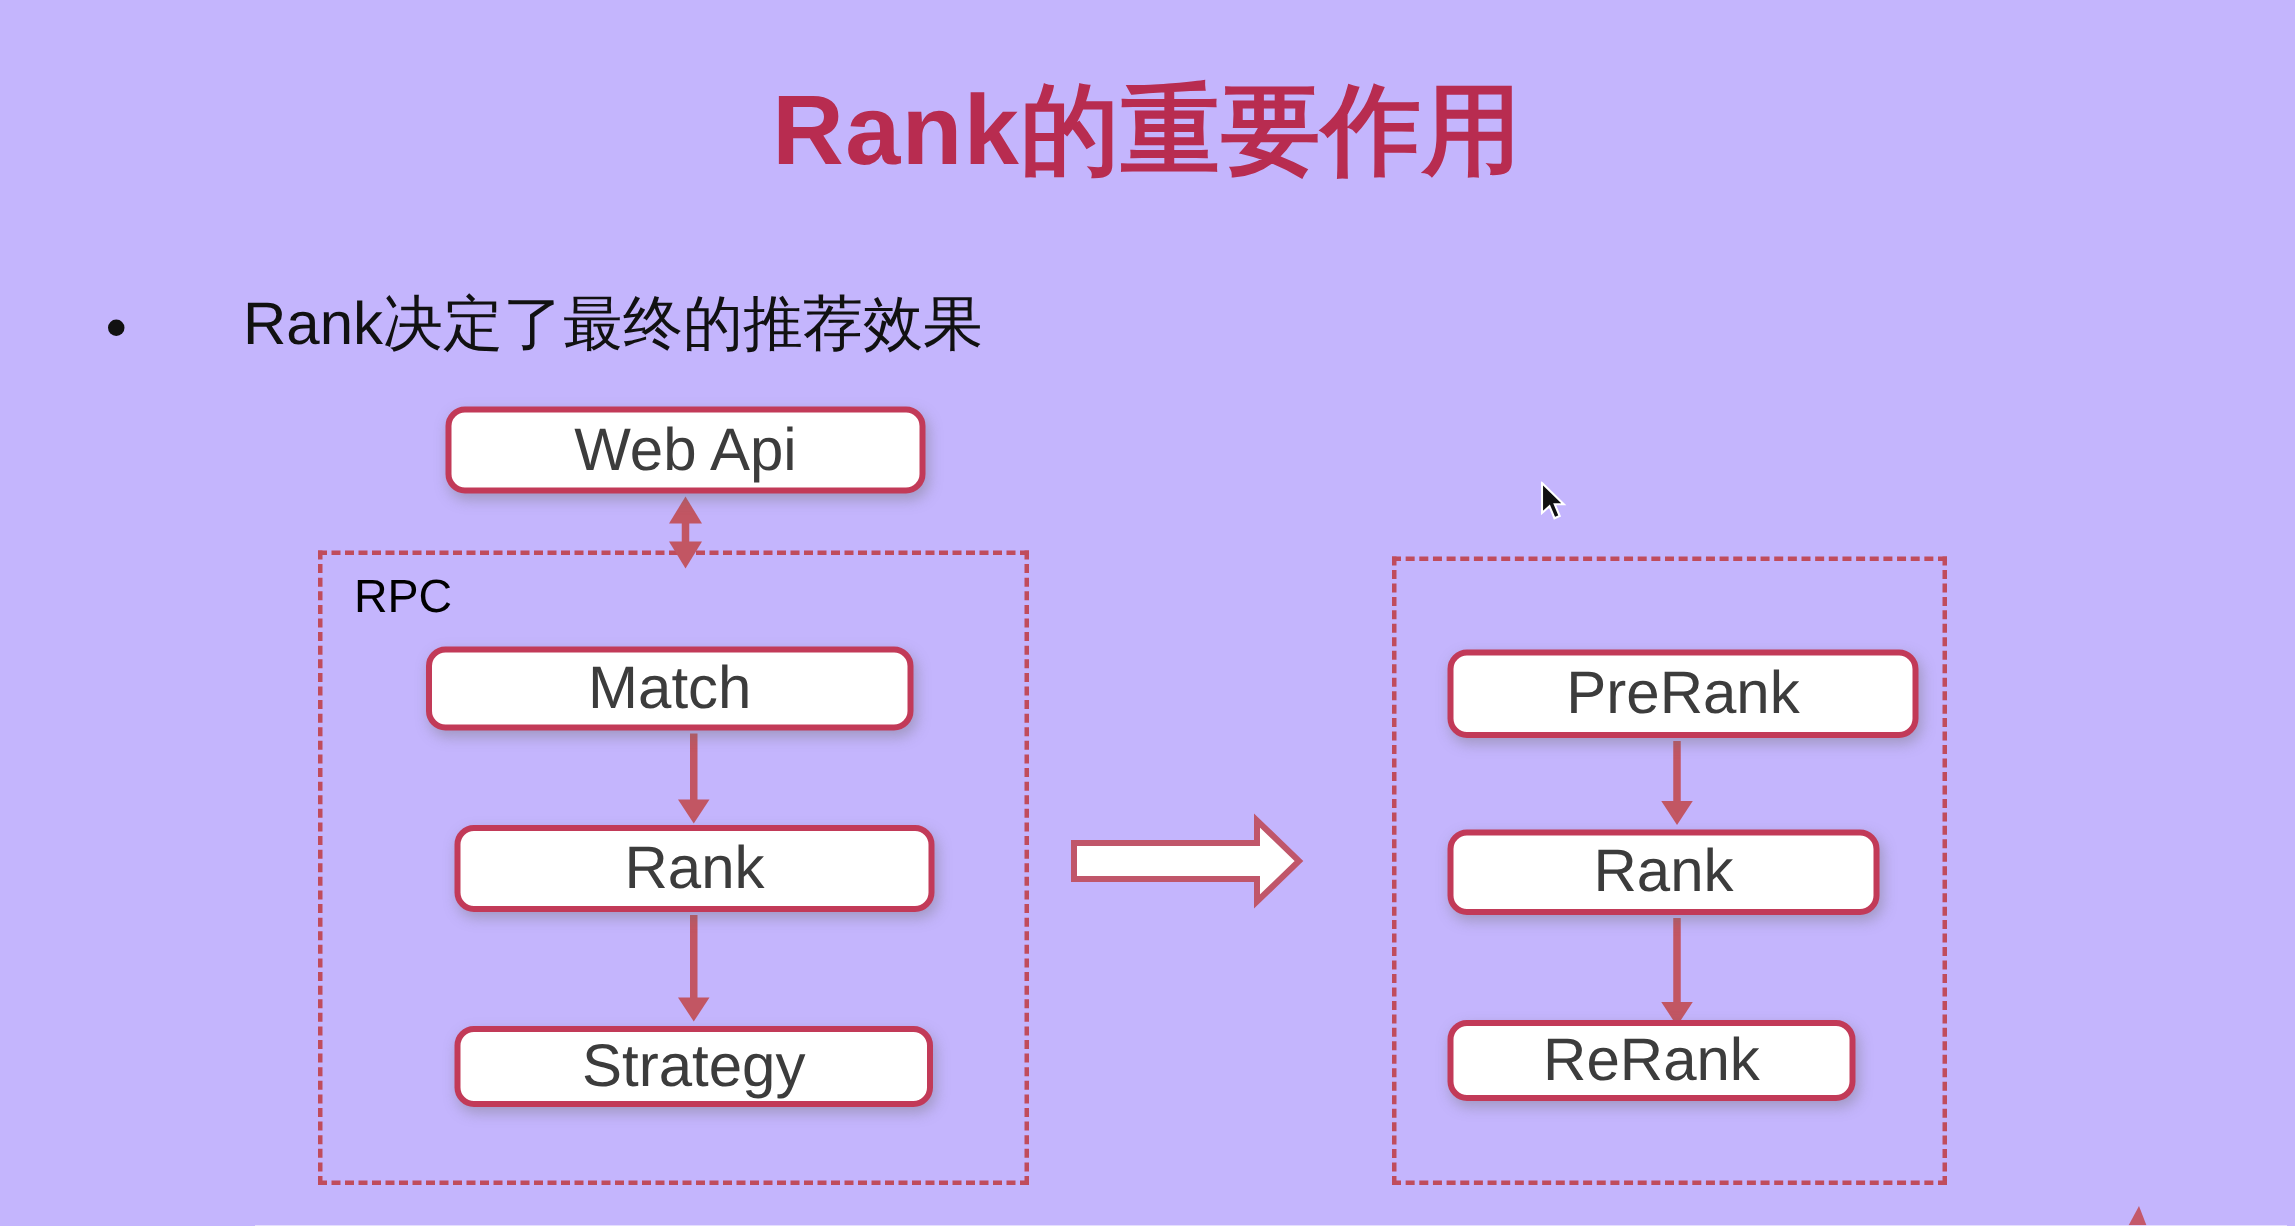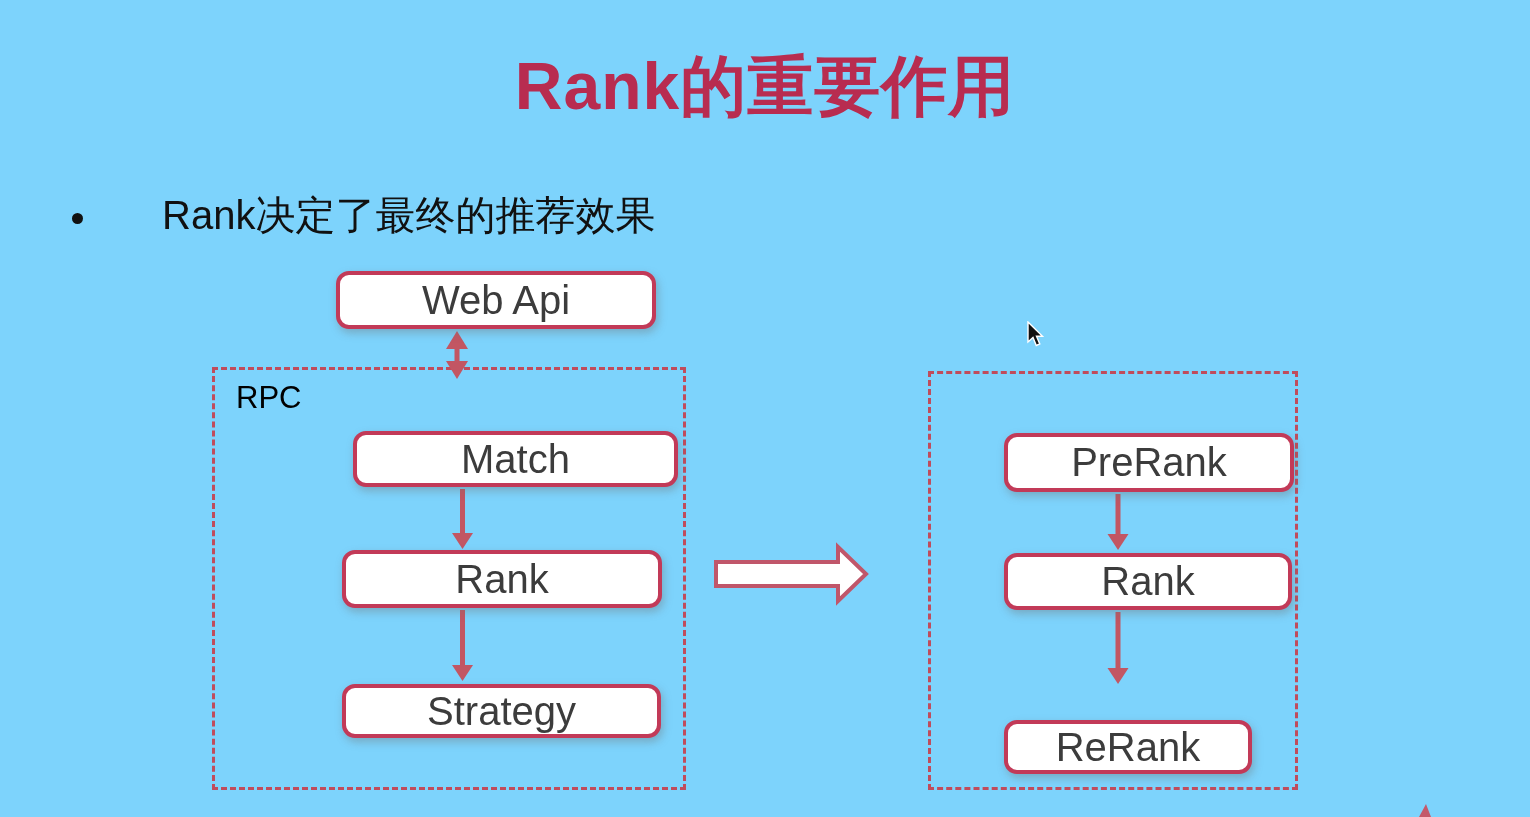--- a/index.html
+++ b/index.html
@@ -1,20 +1,20 @@
 <!DOCTYPE html>
 <html><head>
 <meta charset="utf-8">
 <style>
   html, body { margin: 0; padding: 0; background: #ffffff; }
   .canvas {
     position: relative;
     width: 1530px;
     height: 817px;
-    background: #7dd3fc;
+    background: #c4b5fd;
     overflow: hidden;
     font-family: "Liberation Sans", sans-serif;
   }
   .slide-title {
     position: absolute;
     left: 0; top: 42px;
     width: 100%;
     margin: 0;
     text-align: center;
     font-size: 66px;
@@ -47,41 +47,40 @@
     border: 4px solid #C23A58;
     border-radius: 13px;
     box-sizing: border-box;
     display: flex;
     align-items: center;
     justify-content: center;
     font-size: 40px;
     color: #3C3C3C;
     box-shadow: 2px 4px 9px rgba(110,110,110,0.40);
     white-space: nowrap;
-    margin-left: 39px;
   }
   .dashed-container {
     position: absolute;
     border: 3px dashed #C04C5C;
     box-sizing: border-box;
   }
   .rpc-label {
     position: absolute;
     left: 236px; top: 380px;
     font-size: 31px;
     color: #000000;
   }
   
   .n-webapi   { left: 297px; top: 271px; width: 320px; height: 58px; }
-  .n-match    { left: 314px; top: 431px; width: 325px; height: 56px; }
+  .n-match    { left: 284px; top: 431px; width: 325px; height: 56px; }
   .n-rank-l   { left: 303px; top: 550px; width: 320px; height: 58px; }
   .n-strategy { left: 303px; top: 684px; width: 319px; height: 54px; }
-  .n-prerank  { left: 965px; top: 433px; width: 290px; height: 59px; }
+  .n-prerank  { left: 965px; top: 433px; width: 314px; height: 59px; }
   .n-rank-r   { left: 965px; top: 553px; width: 288px; height: 57px; }
-  .n-rerank   { left: 965px; top: 720px; width: 248px; height: 54px; }
+  .n-rerank   { left: 965px; top: 680px; width: 272px; height: 54px; }
   .c-left  { left: 212px; top: 367px; width: 474px; height: 423px; }
   .c-right { left: 928px; top: 371px; width: 370px; height: 419px; }
   .overlay {
     position: absolute;
     left: 0; top: 0;
     width: 1530px; height: 817px;
     pointer-events: none;
   }
   .mouse-cursor {
     position: absolute;

